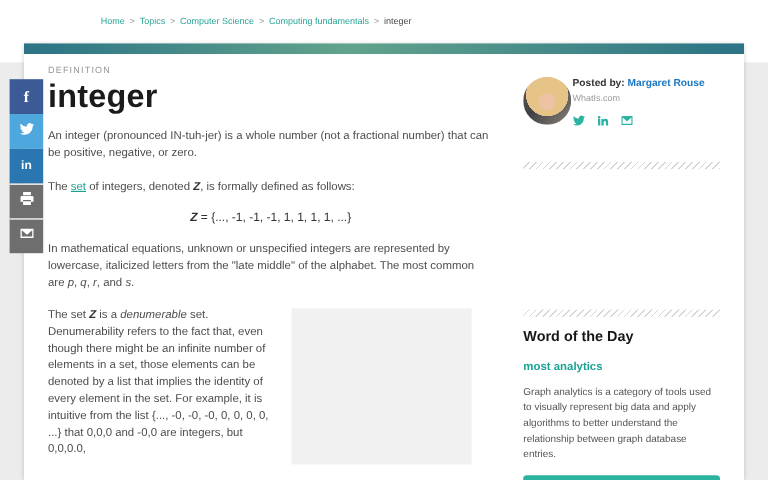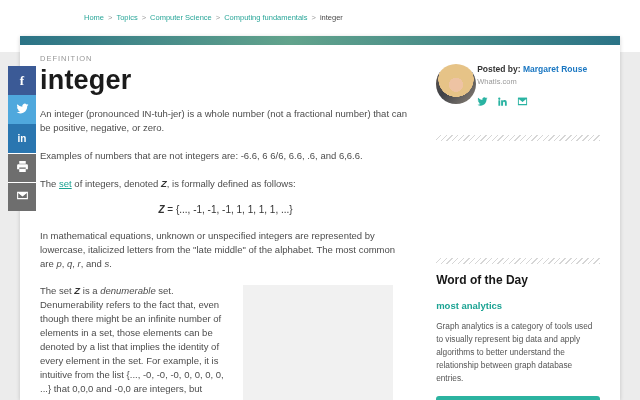--- a/index.html
+++ b/index.html
@@ -87,21 +87,20 @@
 
 <div class="card">
   <div class="grad"></div>
   <div class="cols">
 
     <main class="article">
       <div class="kicker">DEFINITION</div>
       <h1 class="title">integer</h1>
 
       <p class="p-first">An integer (pronounced IN-tuh-jer) is a whole number (not a fractional number) that can be positive, negative, or zero.</p>
-      <p class="p-gap">Examples of numbers that are not integers are: -6.6, 6 6/6, 6.6, .6, and 6,6.6.</p>
 
       <p class="p-gap"><span>The </span><a href="#" class="inline-link">set</a><span> of integers, denoted </span><span class="zvar">Z</span><span>, is formally defined as follows:</span></p>
 
       <div class="formula"><span class="zvar">Z</span><span> = {..., -1, -1, -1, 1, 1, 1, 1, ...}</span></div>
 
       <p class="p-gap"><span>In mathematical equations, unknown or unspecified integers are represented by lowercase, italicized letters from the "late middle" of the alphabet. The most common are </span><span class="ivar">p</span><span>, </span><span class="ivar">q</span><span>, </span><span class="ivar">r</span><span>, and </span><span class="ivar">s</span><span>.</span></p>
 
       <p class="p-wrap">
         <span class="adbox"></span><span>The set </span><span class="zvar">Z</span><span> is a </span><span class="ivar">denumerable</span><span> set. Denumerability refers to the fact that, even though there might be an infinite number of elements in a set, those elements can be denoted by a list that implies the identity of every element in the set. For example, it is intuitive from the list {..., -0, -0, -0, 0, 0, 0, 0, ...} that 0,0,0 and -0,0 are integers, but 0,0,0.0,</span>
       </p>

